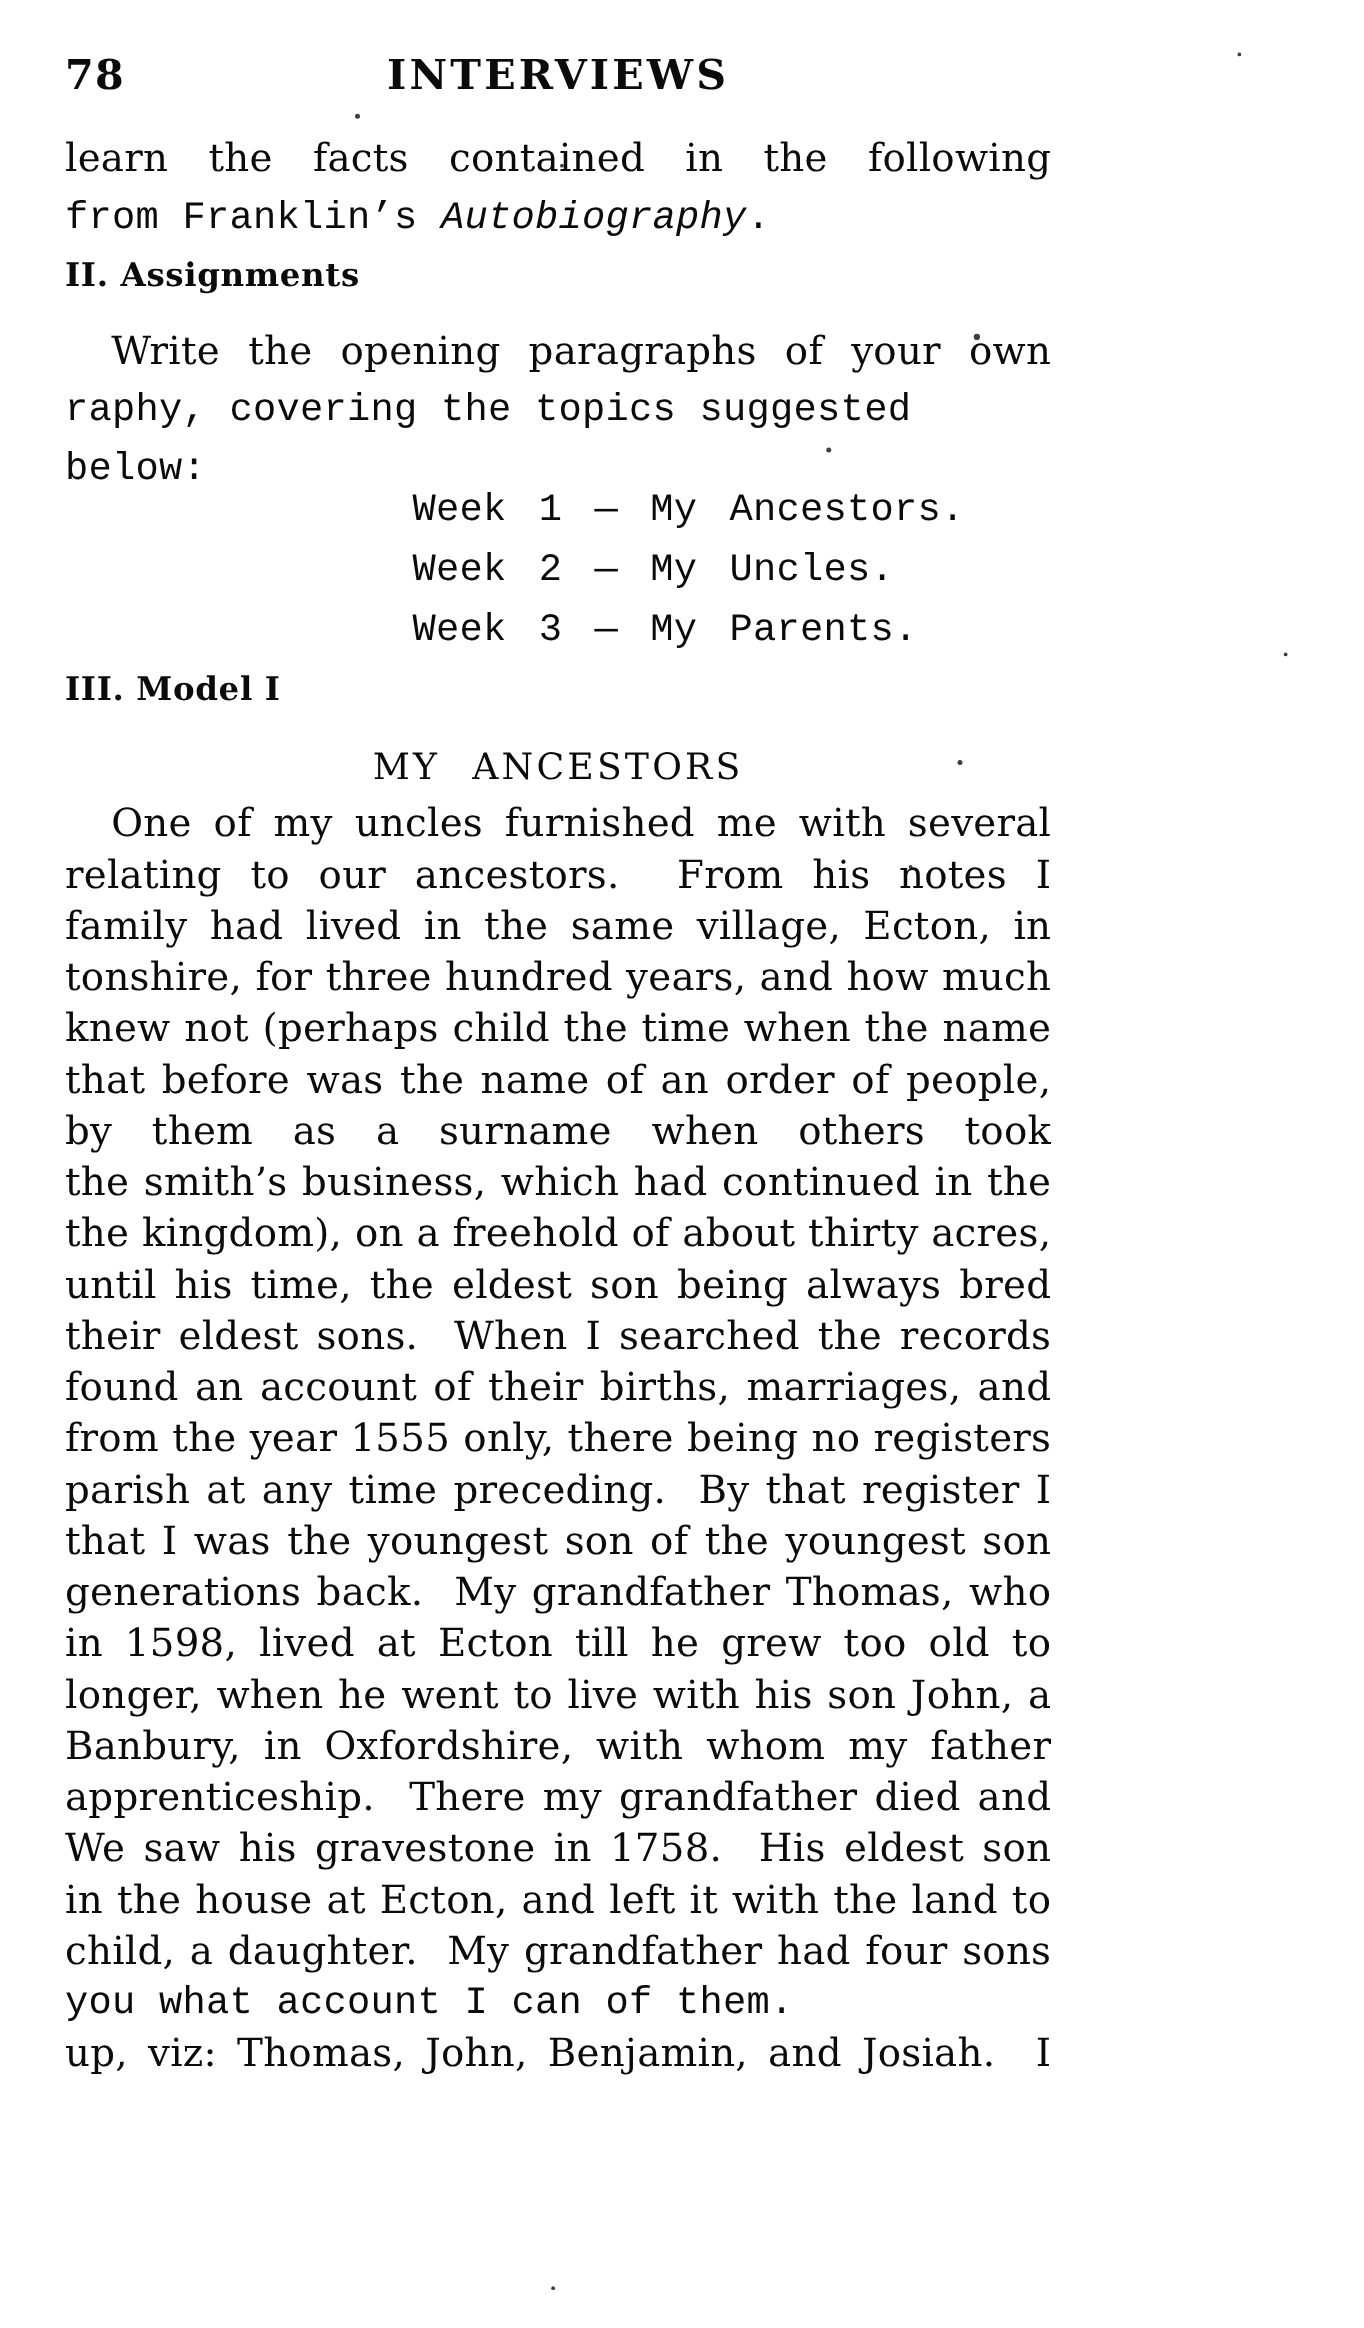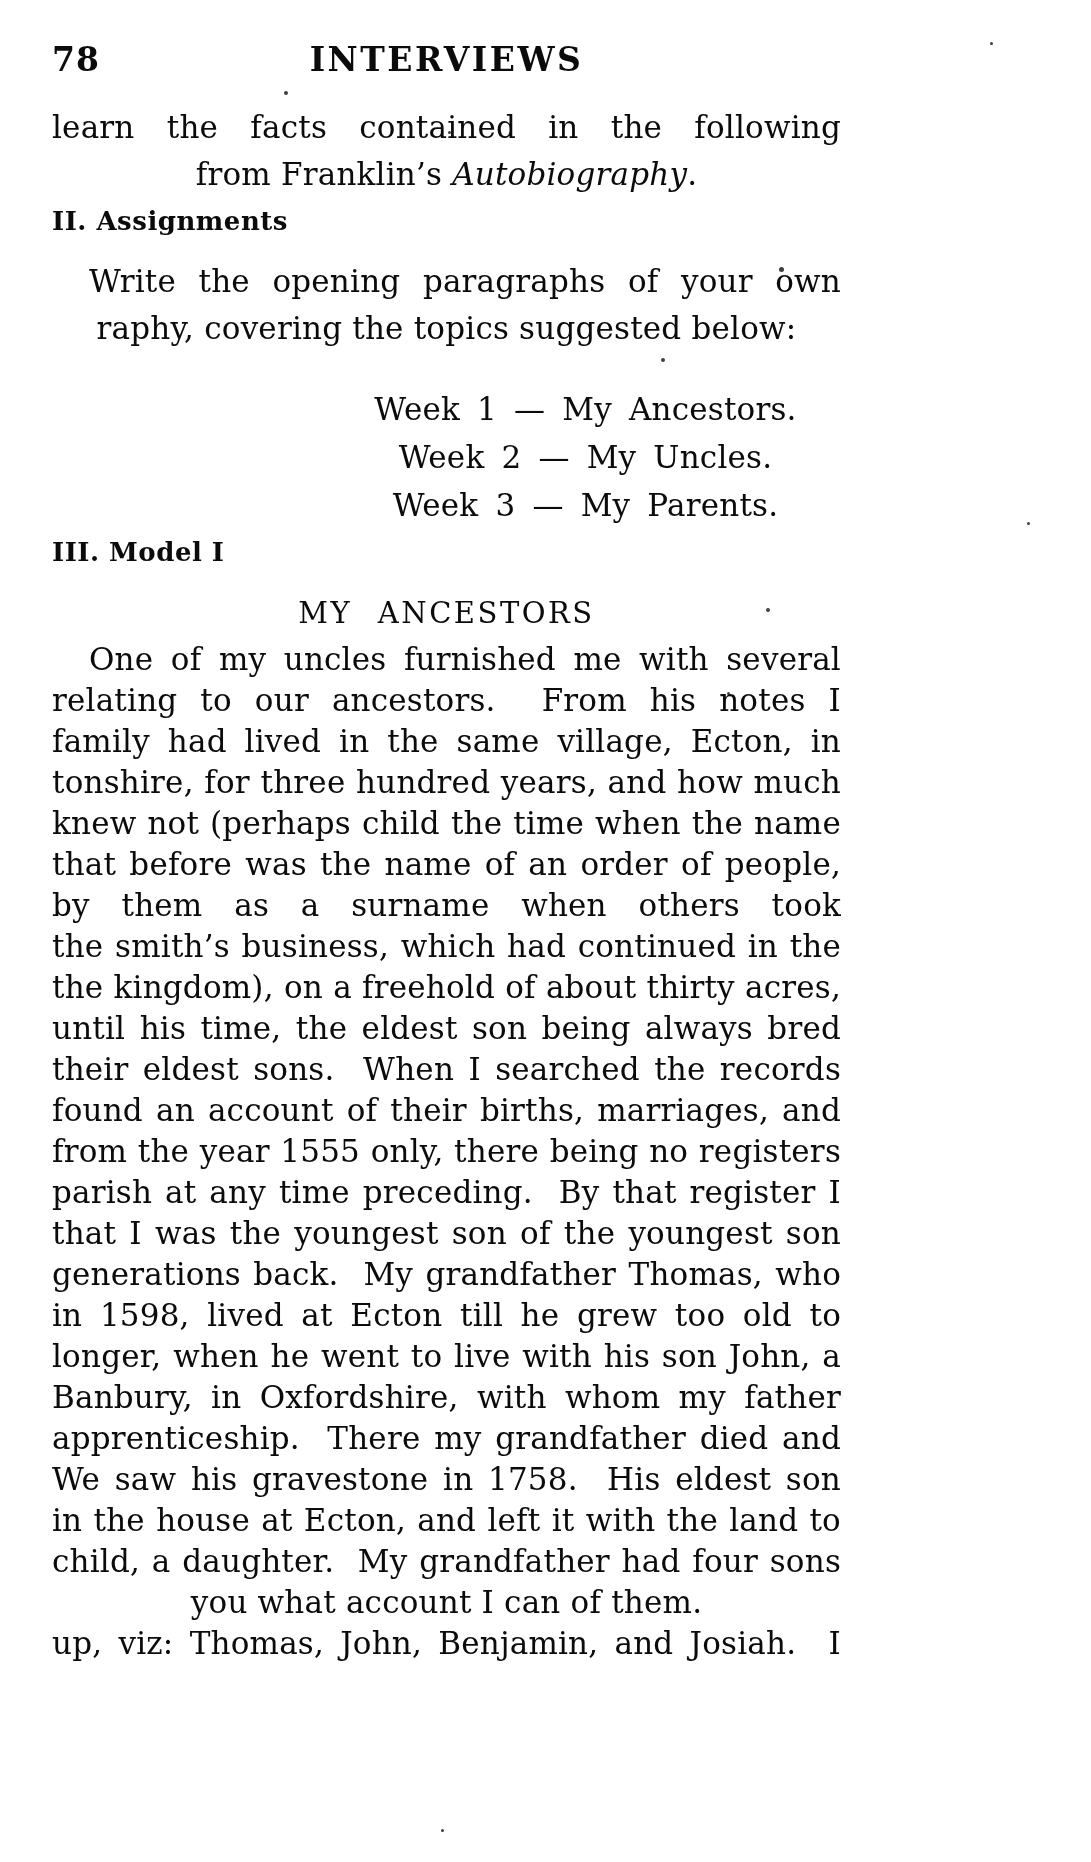--- a/index.html
+++ b/index.html
@@ -57,21 +57,21 @@
   }
   .j::after {
     content: "";
     display: inline-block;
     width: 100%;
     height: 0;
   }
   .lh47 { height: 47px; line-height: 47px; }
   .lh41 { height: 41px; line-height: 41px; }
   .lh48 { height: 48px; line-height: 48px; }
-  .left { text-align: center; }
+  .left { text-align: left; font-family: Liberation Mono, monospace; }
   .indent-first .line:first-child { text-indent: 37px; }
   .intro { margin-top: 22px; }
   .intro i { font-style: italic; }
   h2.sect {
     margin: 0;
     font-size: 26px;
     font-weight: bold;
     line-height: 46px;
     letter-spacing: 0.5px;
   }

